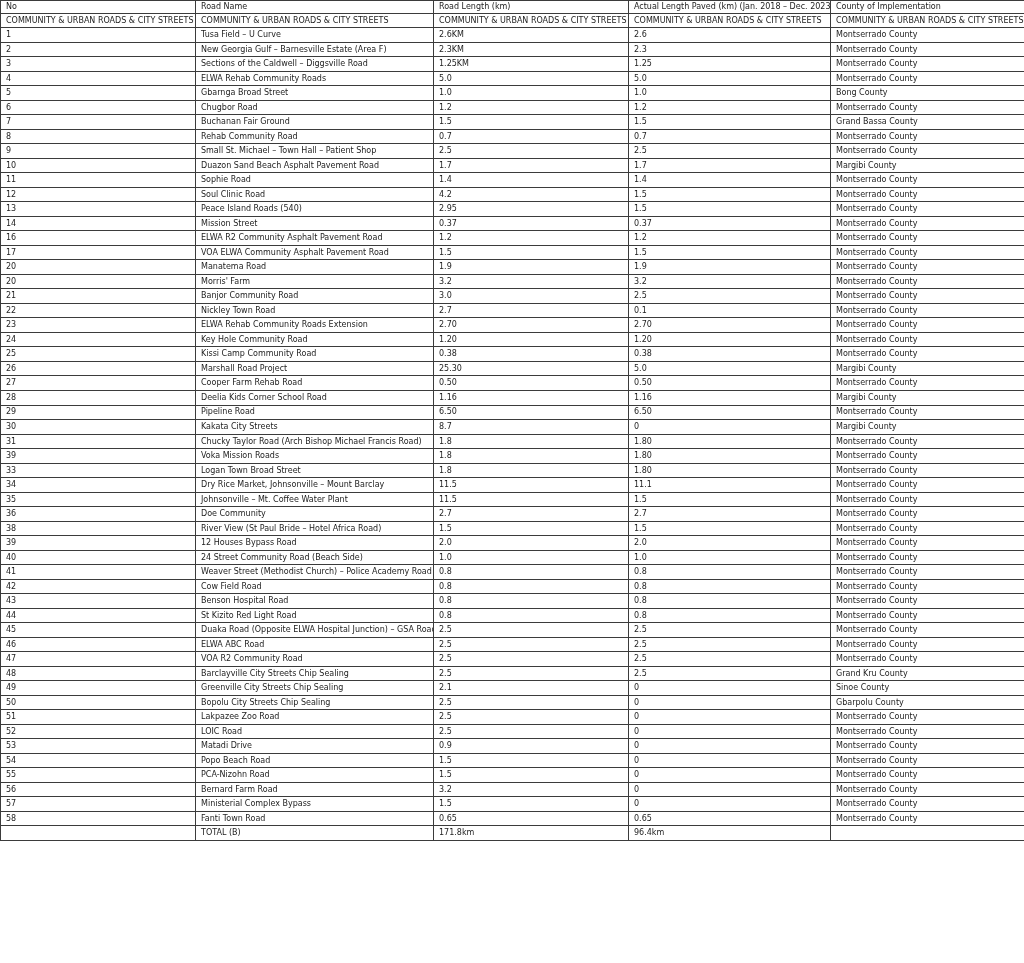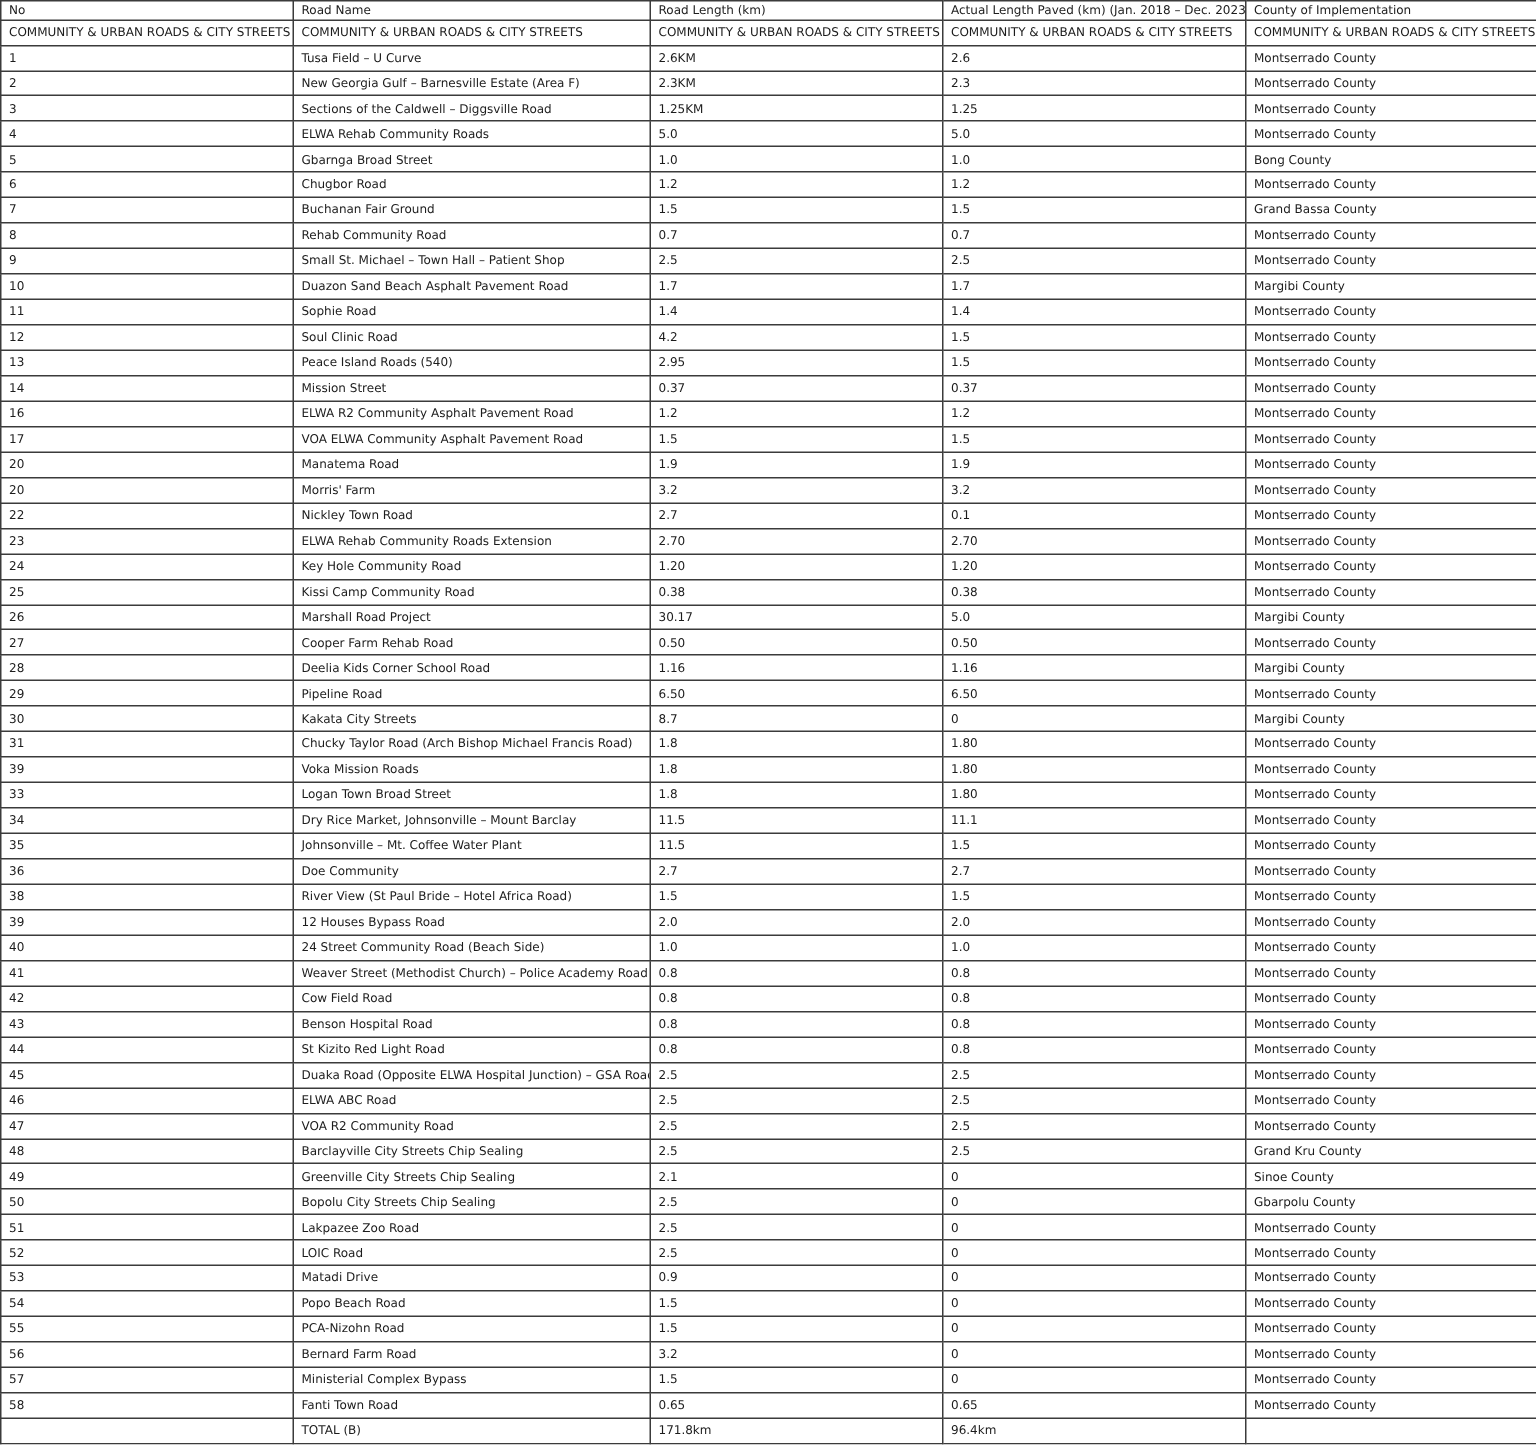--- a/index.html
+++ b/index.html
@@ -8,21 +8,21 @@
     background: #ffffff;
   }
   body {
     width: 1024px;
     height: 963px;
     overflow: hidden;
     font-family: "DejaVu Sans", "Liberation Sans", sans-serif;
   }
   table.roads {
     width: 1024px;
-    height: 963px;
+    height: 841px;
     border-collapse: collapse;
     table-layout: fixed;
     background: #ffffff;
   }
   table.roads th,
   table.roads td {
     border: 1px solid #3b3b3b;
     padding: 1px 5px;
     font-family: "DejaVu Sans", "Liberation Sans", sans-serif;
     font-size: 8px;
@@ -183,20 +183,27 @@
         <td>Montserrado County</td>
       </tr>
       <tr>
         <td>20</td>
         <td>Morris' Farm</td>
         <td>3.2</td>
         <td>3.2</td>
         <td>Montserrado County</td>
       </tr>
       <tr>
+        <td>21</td>
+        <td>Banjor Community Road</td>
+        <td>3.0</td>
+        <td>2.5</td>
+        <td>Montserrado County</td>
+      </tr>
+      <tr>
         <td>22</td>
         <td>Nickley Town Road</td>
         <td>2.7</td>
         <td>0.1</td>
         <td>Montserrado County</td>
       </tr>
       <tr>
         <td>23</td>
         <td>ELWA Rehab Community Roads Extension</td>
         <td>2.70</td>
@@ -213,21 +220,21 @@
       <tr>
         <td>25</td>
         <td>Kissi Camp Community Road</td>
         <td>0.38</td>
         <td>0.38</td>
         <td>Montserrado County</td>
       </tr>
       <tr>
         <td>26</td>
         <td>Marshall Road Project</td>
-        <td>30.17</td>
+        <td>25.30</td>
         <td>5.0</td>
         <td>Margibi County</td>
       </tr>
       <tr>
         <td>27</td>
         <td>Cooper Farm Rehab Road</td>
         <td>0.50</td>
         <td>0.50</td>
         <td>Montserrado County</td>
       </tr>

